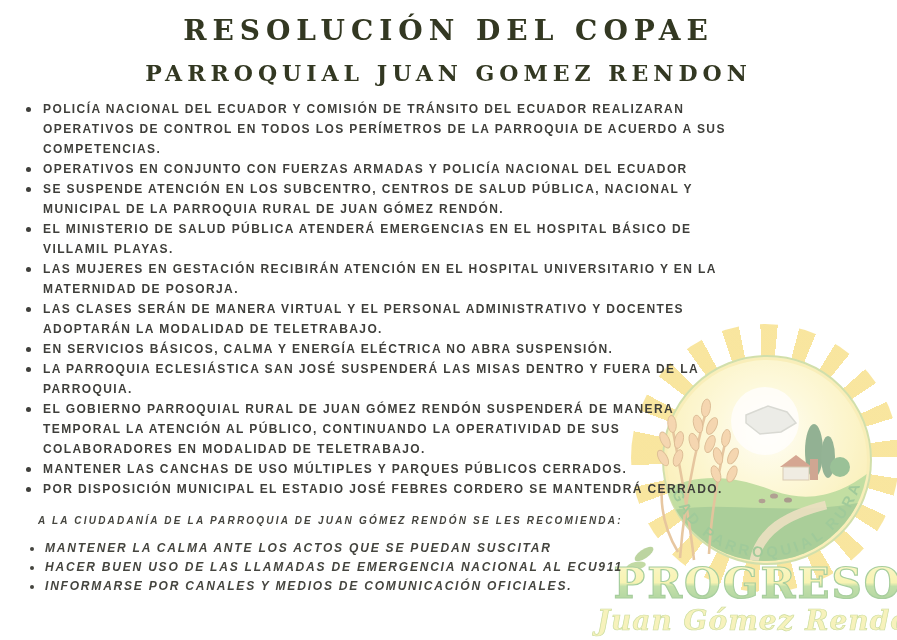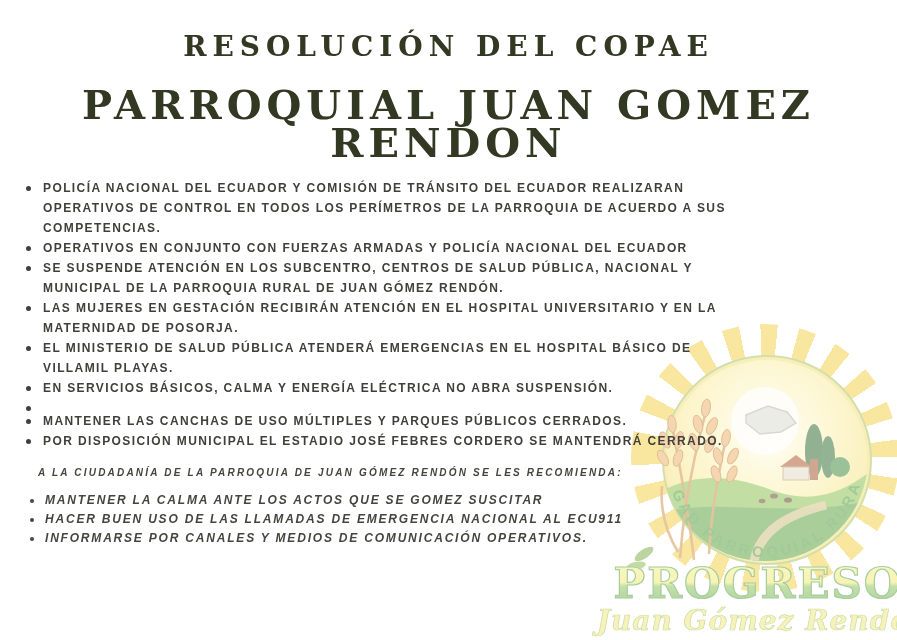--- a/index.html
+++ b/index.html
@@ -31,24 +31,24 @@
   }
   #watermark svg{position:absolute;overflow:visible;}
   #watermark .landscape{left:56px;top:9px;}
   #watermark .wheat{left:42px;top:36px;}
   #watermark .overlay{left:0;top:0;}
 
   
   .content{position:relative;z-index:1;}
   .title{
     text-align:center;color:#333822;font-family:"DejaVu Serif","Liberation Serif",serif;
-    font-weight:bold;margin:16px;
+    font-weight:bold;margin:0;
   }
   .title.l1{padding-top:13px;font-size:28px;line-height:36px;letter-spacing:6px;}
-  .title.l2{padding-top:5px;font-size:40px;line-height:38px;letter-spacing:5px;}
+  .title.l2{padding-top:5px;font-size:22px;line-height:38px;letter-spacing:5px;}
 
   ul.resolutions{
     list-style:none;margin:7px 0 0 0;padding:0 8px 0 26px;
   }
   ul.resolutions li{
     display:flex;margin:0;color:#3f3f3b;
     font-size:12px;font-weight:bold;line-height:20px;letter-spacing:1.4px;
   }
   ul.resolutions .dot{
     flex:0 0 5px;width:5px;height:5px;border-radius:50%;background:#3f3f3b;
@@ -159,56 +159,69 @@
           <span class="dot"></span>
           <span class="txt">OPERATIVOS EN CONJUNTO CON FUERZAS ARMADAS Y POLICÍA NACIONAL DEL ECUADOR</span>
         </li>
       <li>
           <span class="dot"></span>
           <span class="txt">SE SUSPENDE ATENCIÓN EN LOS SUBCENTRO, CENTROS DE SALUD PÚBLICA, NACIONAL Y
 MUNICIPAL DE LA PARROQUIA RURAL DE JUAN GÓMEZ RENDÓN.</span>
         </li>
       <li>
           <span class="dot"></span>
+          <span class="txt">EL MINISTERIO DE SALUD PÚBLICA ATENDERÁ EMERGENCIAS EN EL HOSPITAL BÁSICO DE
+VILLAMIL PLAYAS.</span>
+        </li>
+      <li>
+          <span class="dot"></span>
           <span class="txt">LAS MUJERES EN GESTACIÓN RECIBIRÁN ATENCIÓN EN EL HOSPITAL UNIVERSITARIO Y EN LA
 MATERNIDAD DE POSORJA.</span>
         </li>
       <li>
           <span class="dot"></span>
-          <span class="txt">EL MINISTERIO DE SALUD PÚBLICA ATENDERÁ EMERGENCIAS EN EL HOSPITAL BÁSICO DE
-VILLAMIL PLAYAS.</span>
+          <span class="txt">LAS CLASES SERÁN DE MANERA VIRTUAL Y EL PERSONAL ADMINISTRATIVO Y DOCENTES
+ADOPTARÁN LA MODALIDAD DE TELETRABAJO.</span>
         </li>
       <li>
           <span class="dot"></span>
           <span class="txt">EN SERVICIOS BÁSICOS, CALMA Y ENERGÍA ELÉCTRICA NO ABRA SUSPENSIÓN.</span>
         </li>
       <li>
           <span class="dot"></span>
+          <span class="txt">LA PARROQUIA ECLESIÁSTICA SAN JOSÉ SUSPENDERÁ LAS MISAS DENTRO Y FUERA DE LA
+PARROQUIA.</span>
+        </li>
+      <li>
+          <span class="dot"></span>
+          <span class="txt">EL GOBIERNO PARROQUIAL RURAL DE JUAN GÓMEZ RENDÓN SUSPENDERÁ DE MANERA
+TEMPORAL LA ATENCIÓN AL PÚBLICO, CONTINUANDO LA OPERATIVIDAD DE SUS
+COLABORADORES EN MODALIDAD DE TELETRABAJO.</span>
         </li>
       <li>
           <span class="dot"></span>
           <span class="txt">MANTENER LAS CANCHAS DE USO MÚLTIPLES Y PARQUES PÚBLICOS CERRADOS.</span>
         </li>
       <li>
           <span class="dot"></span>
           <span class="txt">POR DISPOSICIÓN MUNICIPAL EL ESTADIO JOSÉ FEBRES CORDERO SE MANTENDRÁ CERRADO.</span>
         </li>
     </ul>
 
     <p class="advice-intro">A LA CIUDADANÍA DE LA PARROQUIA DE JUAN GÓMEZ RENDÓN SE LES RECOMIENDA:</p>
 
     <ul class="advice">
       <li>
           <span class="dot"></span>
-          <span class="txt">MANTENER LA CALMA ANTE LOS ACTOS QUE SE GOMEZ SUSCITAR</span>
+          <span class="txt">MANTENER LA CALMA ANTE LOS ACTOS QUE SE PUEDAN SUSCITAR</span>
         </li>
       <li>
           <span class="dot"></span>
           <span class="txt">HACER BUEN USO DE LAS LLAMADAS DE EMERGENCIA NACIONAL AL ECU911</span>
         </li>
       <li>
           <span class="dot"></span>
-          <span class="txt">INFORMARSE POR CANALES Y MEDIOS DE COMUNICACIÓN OPERATIVOS.</span>
+          <span class="txt">INFORMARSE POR CANALES Y MEDIOS DE COMUNICACIÓN OFICIALES.</span>
         </li>
     </ul>
   </div>
 
 </div>
 
 </body></html>

